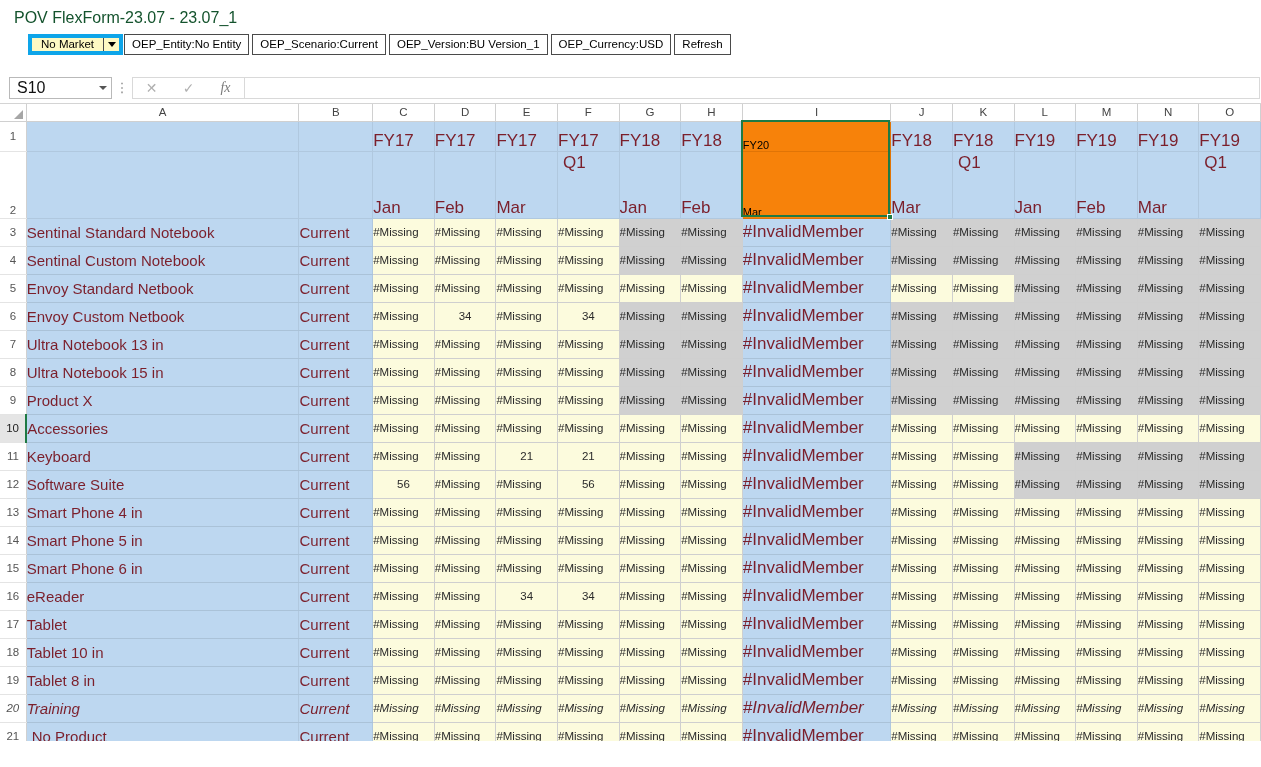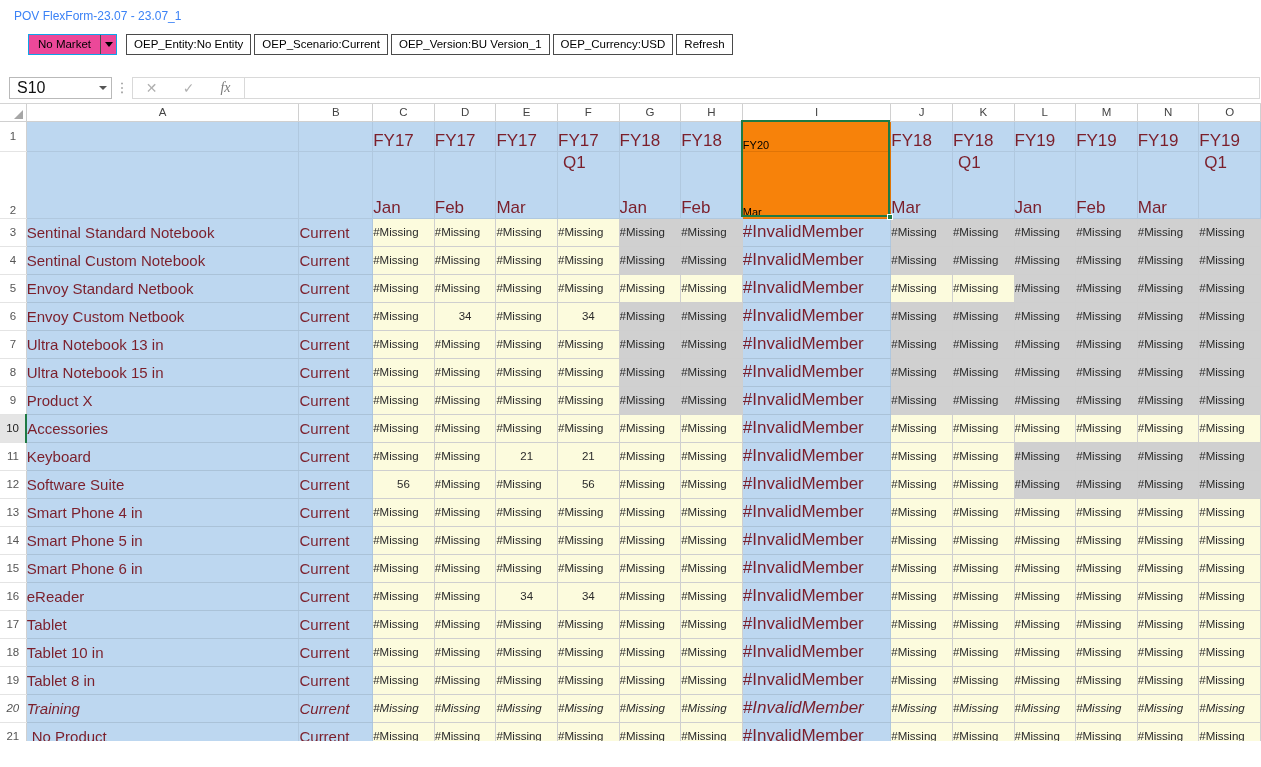--- a/index.html
+++ b/index.html
@@ -6,39 +6,39 @@
   html, body {
     margin: 0; padding: 0;
     width: 1261px; height: 767px;
     overflow: hidden;
     background: #ffffff;
     font-family: "Liberation Sans", sans-serif;
   }
 
   
   #pov-title {
-    color: #3b82f6;
-    font-size: 12px;
+    color: #14532d;
+    font-size: 16px;
     padding: 9px 0 0 14px;
     height: 30px;
     white-space: nowrap;
   }
   #pov-bar {
     display: flex;
     align-items: center;
     padding: 0 0 0 28px;
     height: 28px;
   }
   .pov-combo {
     display: flex;
     align-items: stretch;
-    border: 1px solid #0ea5e9;
-    background: #ec4899;
+    border: 4px solid #0ea5e9;
+    background: #fef9c3;
     height: 21px;
-    margin-right: 9px;
+    margin-right: 1px;
   }
   .pov-combo .pc-text {
     padding: 0 9px;
     font-size: 11.5px;
     color: #000;
     display: flex; align-items: center;
     white-space: nowrap;
   }
   .pov-combo .pc-arrow {
     border-left: 1px solid #4a4a4a;

